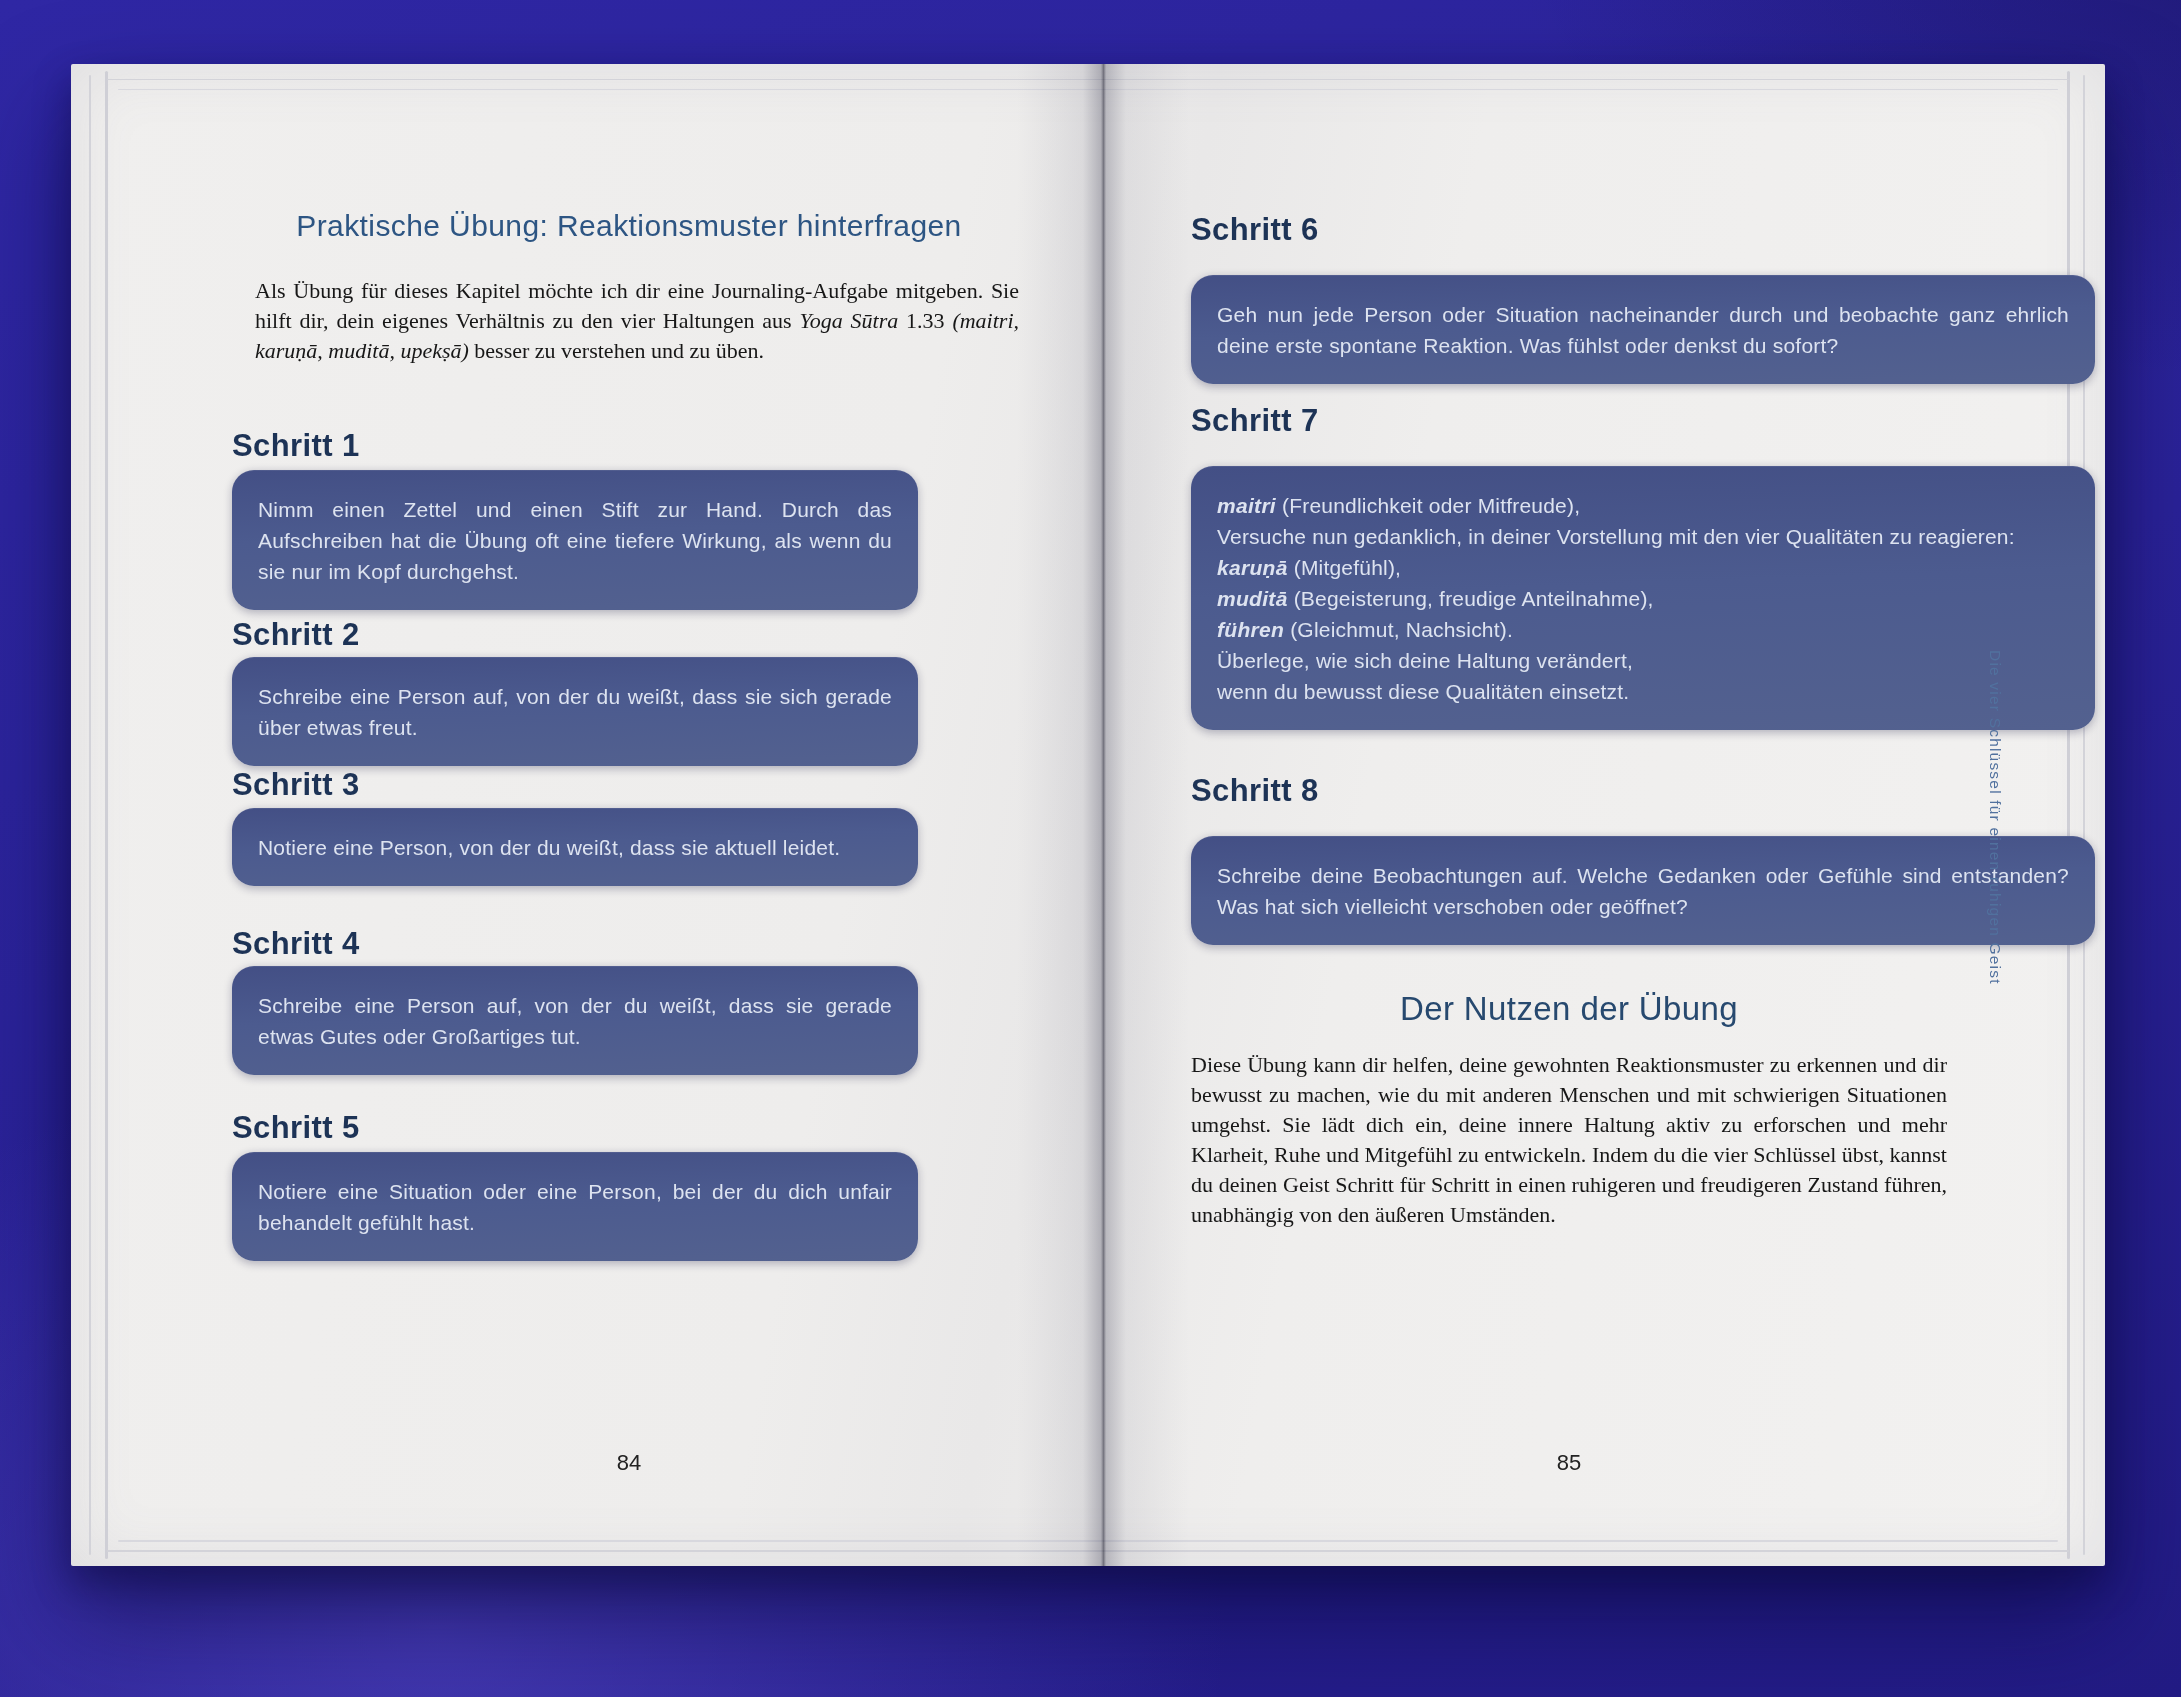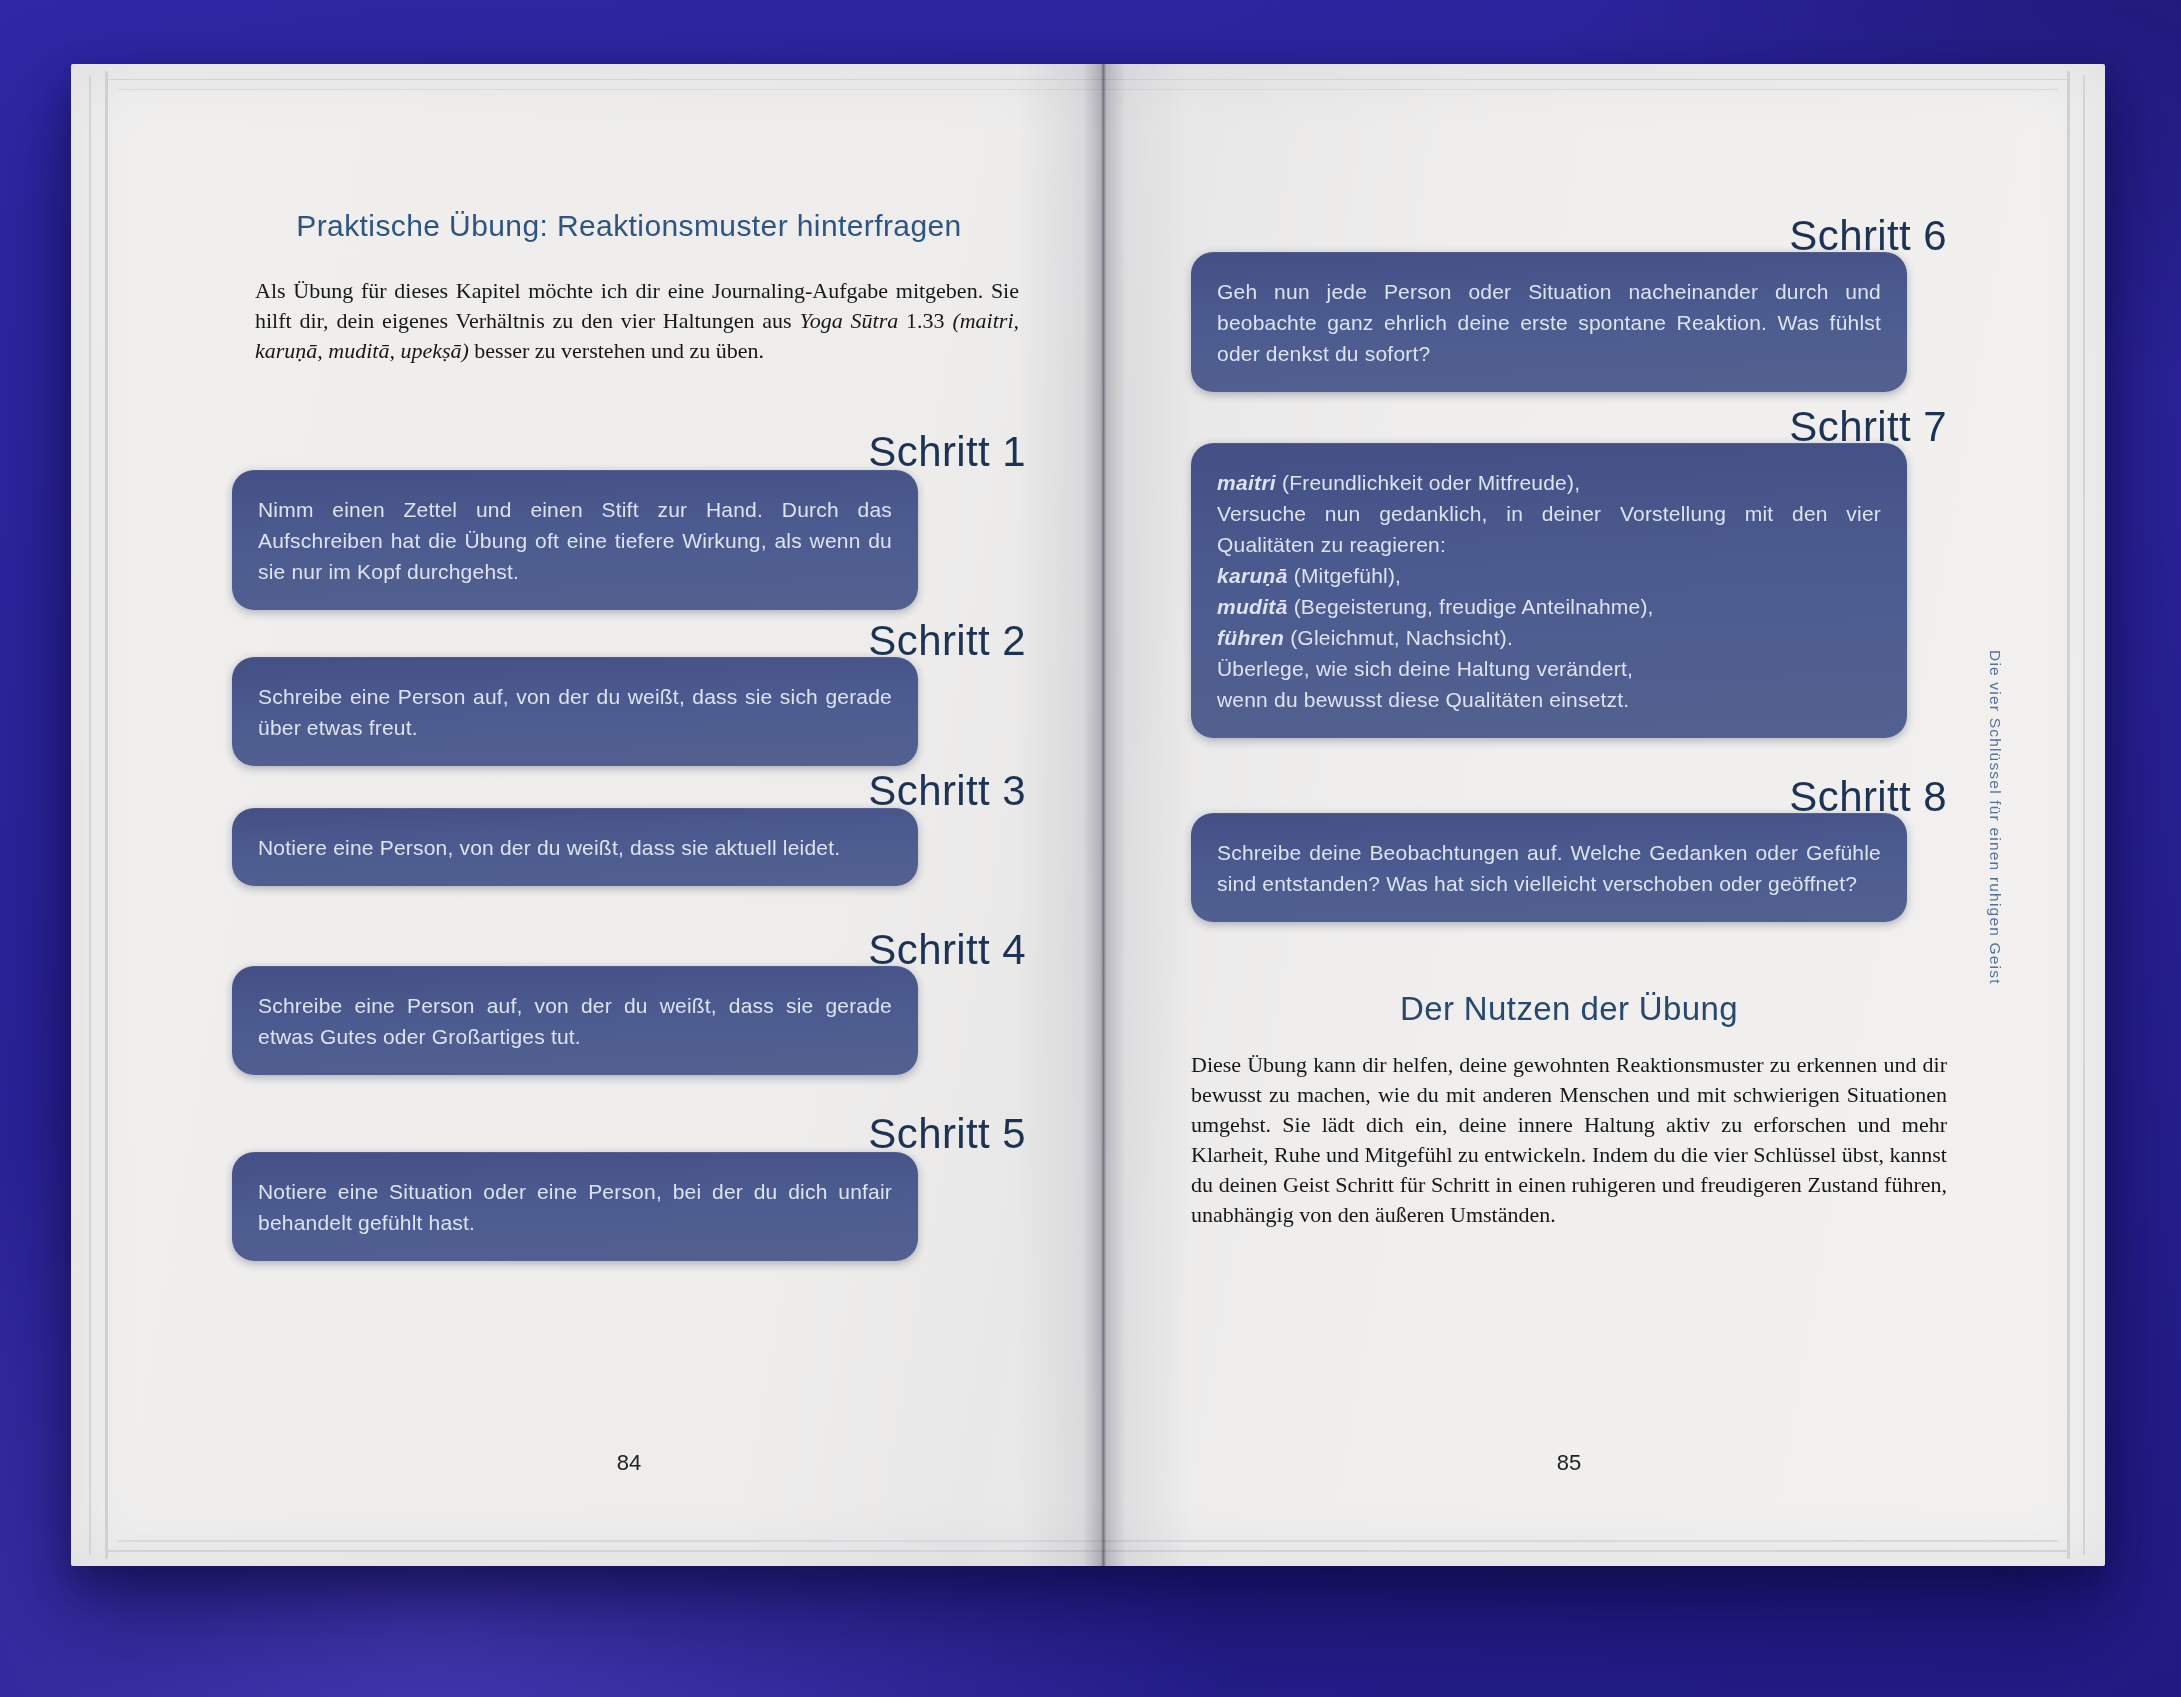--- a/index.html
+++ b/index.html
@@ -38,31 +38,31 @@
 
   .page-title{
     position:absolute;left:0;right:0;margin:0;text-align:center;
     font-size:30px;font-weight:500;letter-spacing:0.4px;color:#2d5583;
   }
   .section-title{
     position:absolute;left:0;right:0;margin:12px;text-align:center;
     font-size:33px;font-weight:500;letter-spacing:0.4px;color:#27496f;
   }
   .step-heading{
-    position:absolute;left:0;right:0;margin:0;text-align:right;
-    font-size:42px;font-weight:400;letter-spacing:0.4px;color:#1d3356;
+    position:absolute;left:0;right:0;margin:0;text-align:left;
+    font-size:31px;font-weight:700;letter-spacing:0.4px;color:#1d3356;
   }
   .step-box{
     position:absolute;left:0;box-sizing:border-box;
     padding:23.6px 26px;border-radius:22px;
     background:linear-gradient(178deg,#434f85 0%,#4c5b8f 45%,#53618f 100%);
     box-shadow:0 2.7px 8.2px rgba(20,20,60,.28), inset 0 0.9px 0 rgba(255,255,255,.07);
   }
   .col-left  .step-box{width:686px;}
-  .col-right .step-box{width:716px;}
+  .col-right .step-box{width:904px;margin-top:23px;}
   .box-text,.box-lines{
     margin:0;font-size:21px;line-height:31px;letter-spacing:0.2px;color:#dde3f0;
     text-align:justify;text-align-last:left;
   }
   .box-lines .line{min-height:31px;}
   .box-lines .bd{font-weight:700;font-style:italic;letter-spacing:0.3px;}
   .serif{
     position:absolute;margin:0;font-family:"Liberation Serif",serif;
     font-size:22px;line-height:30px;color:#171717;
     text-align:justify;text-align-last:left;

